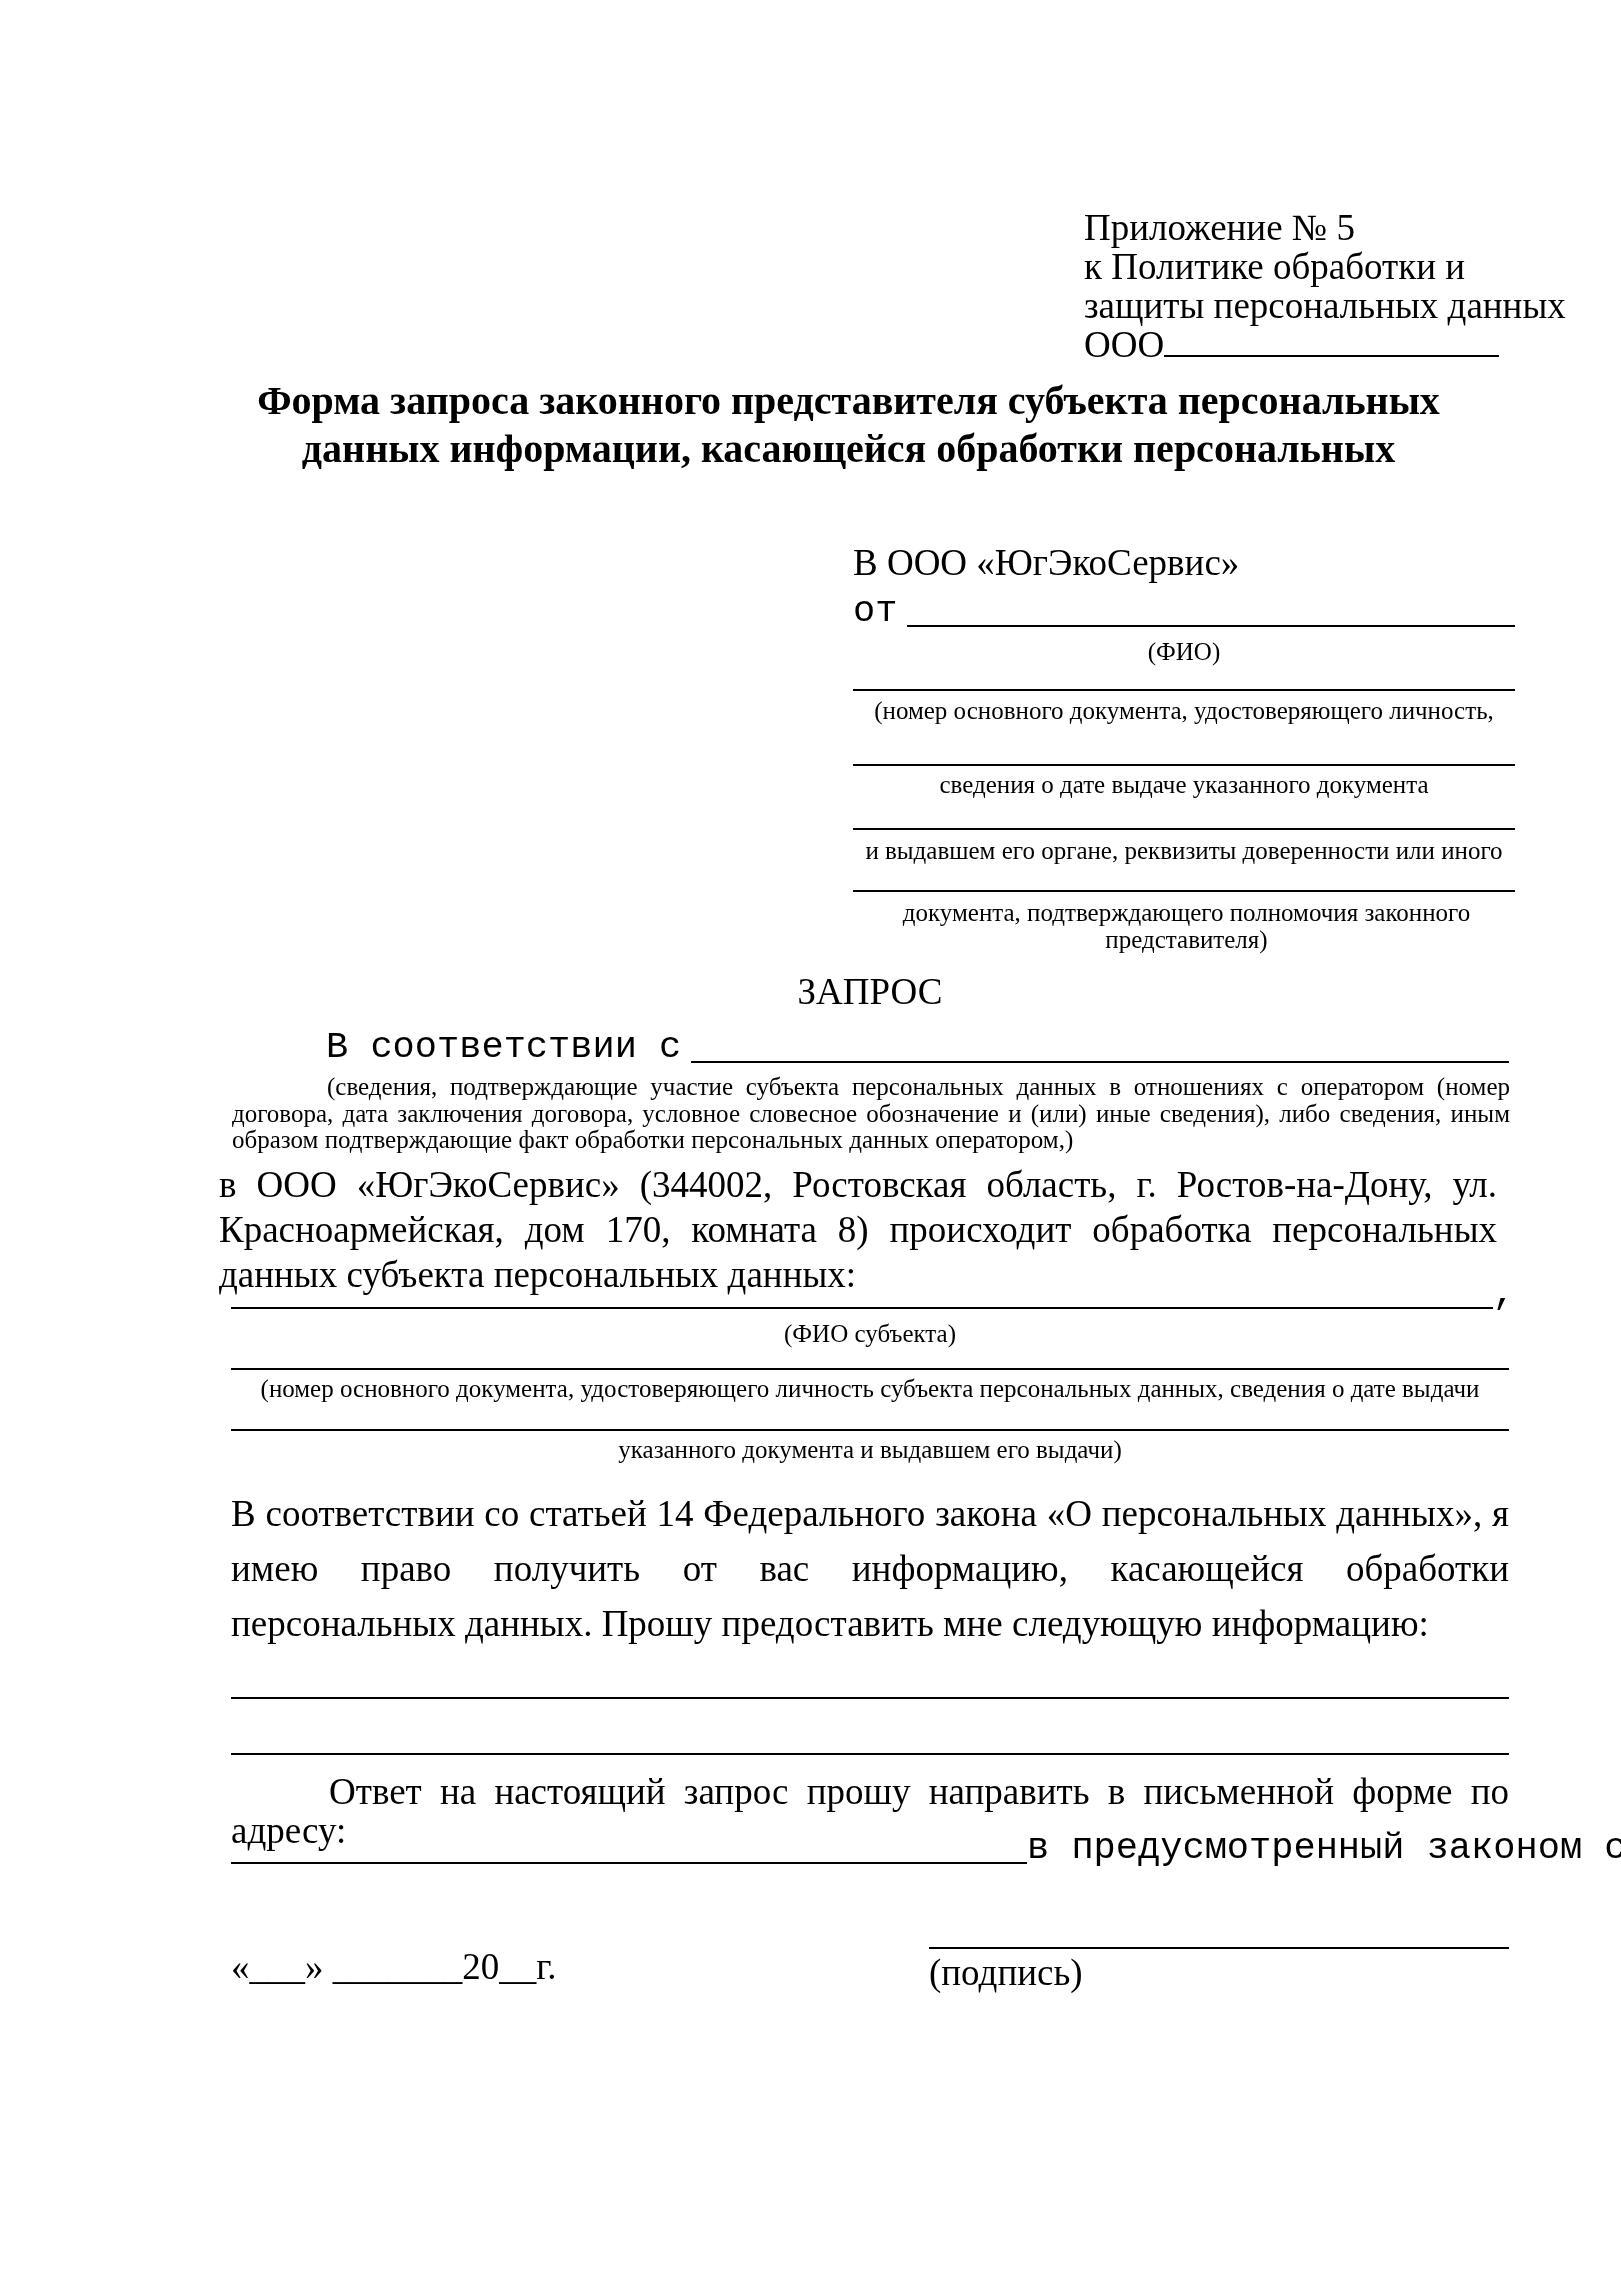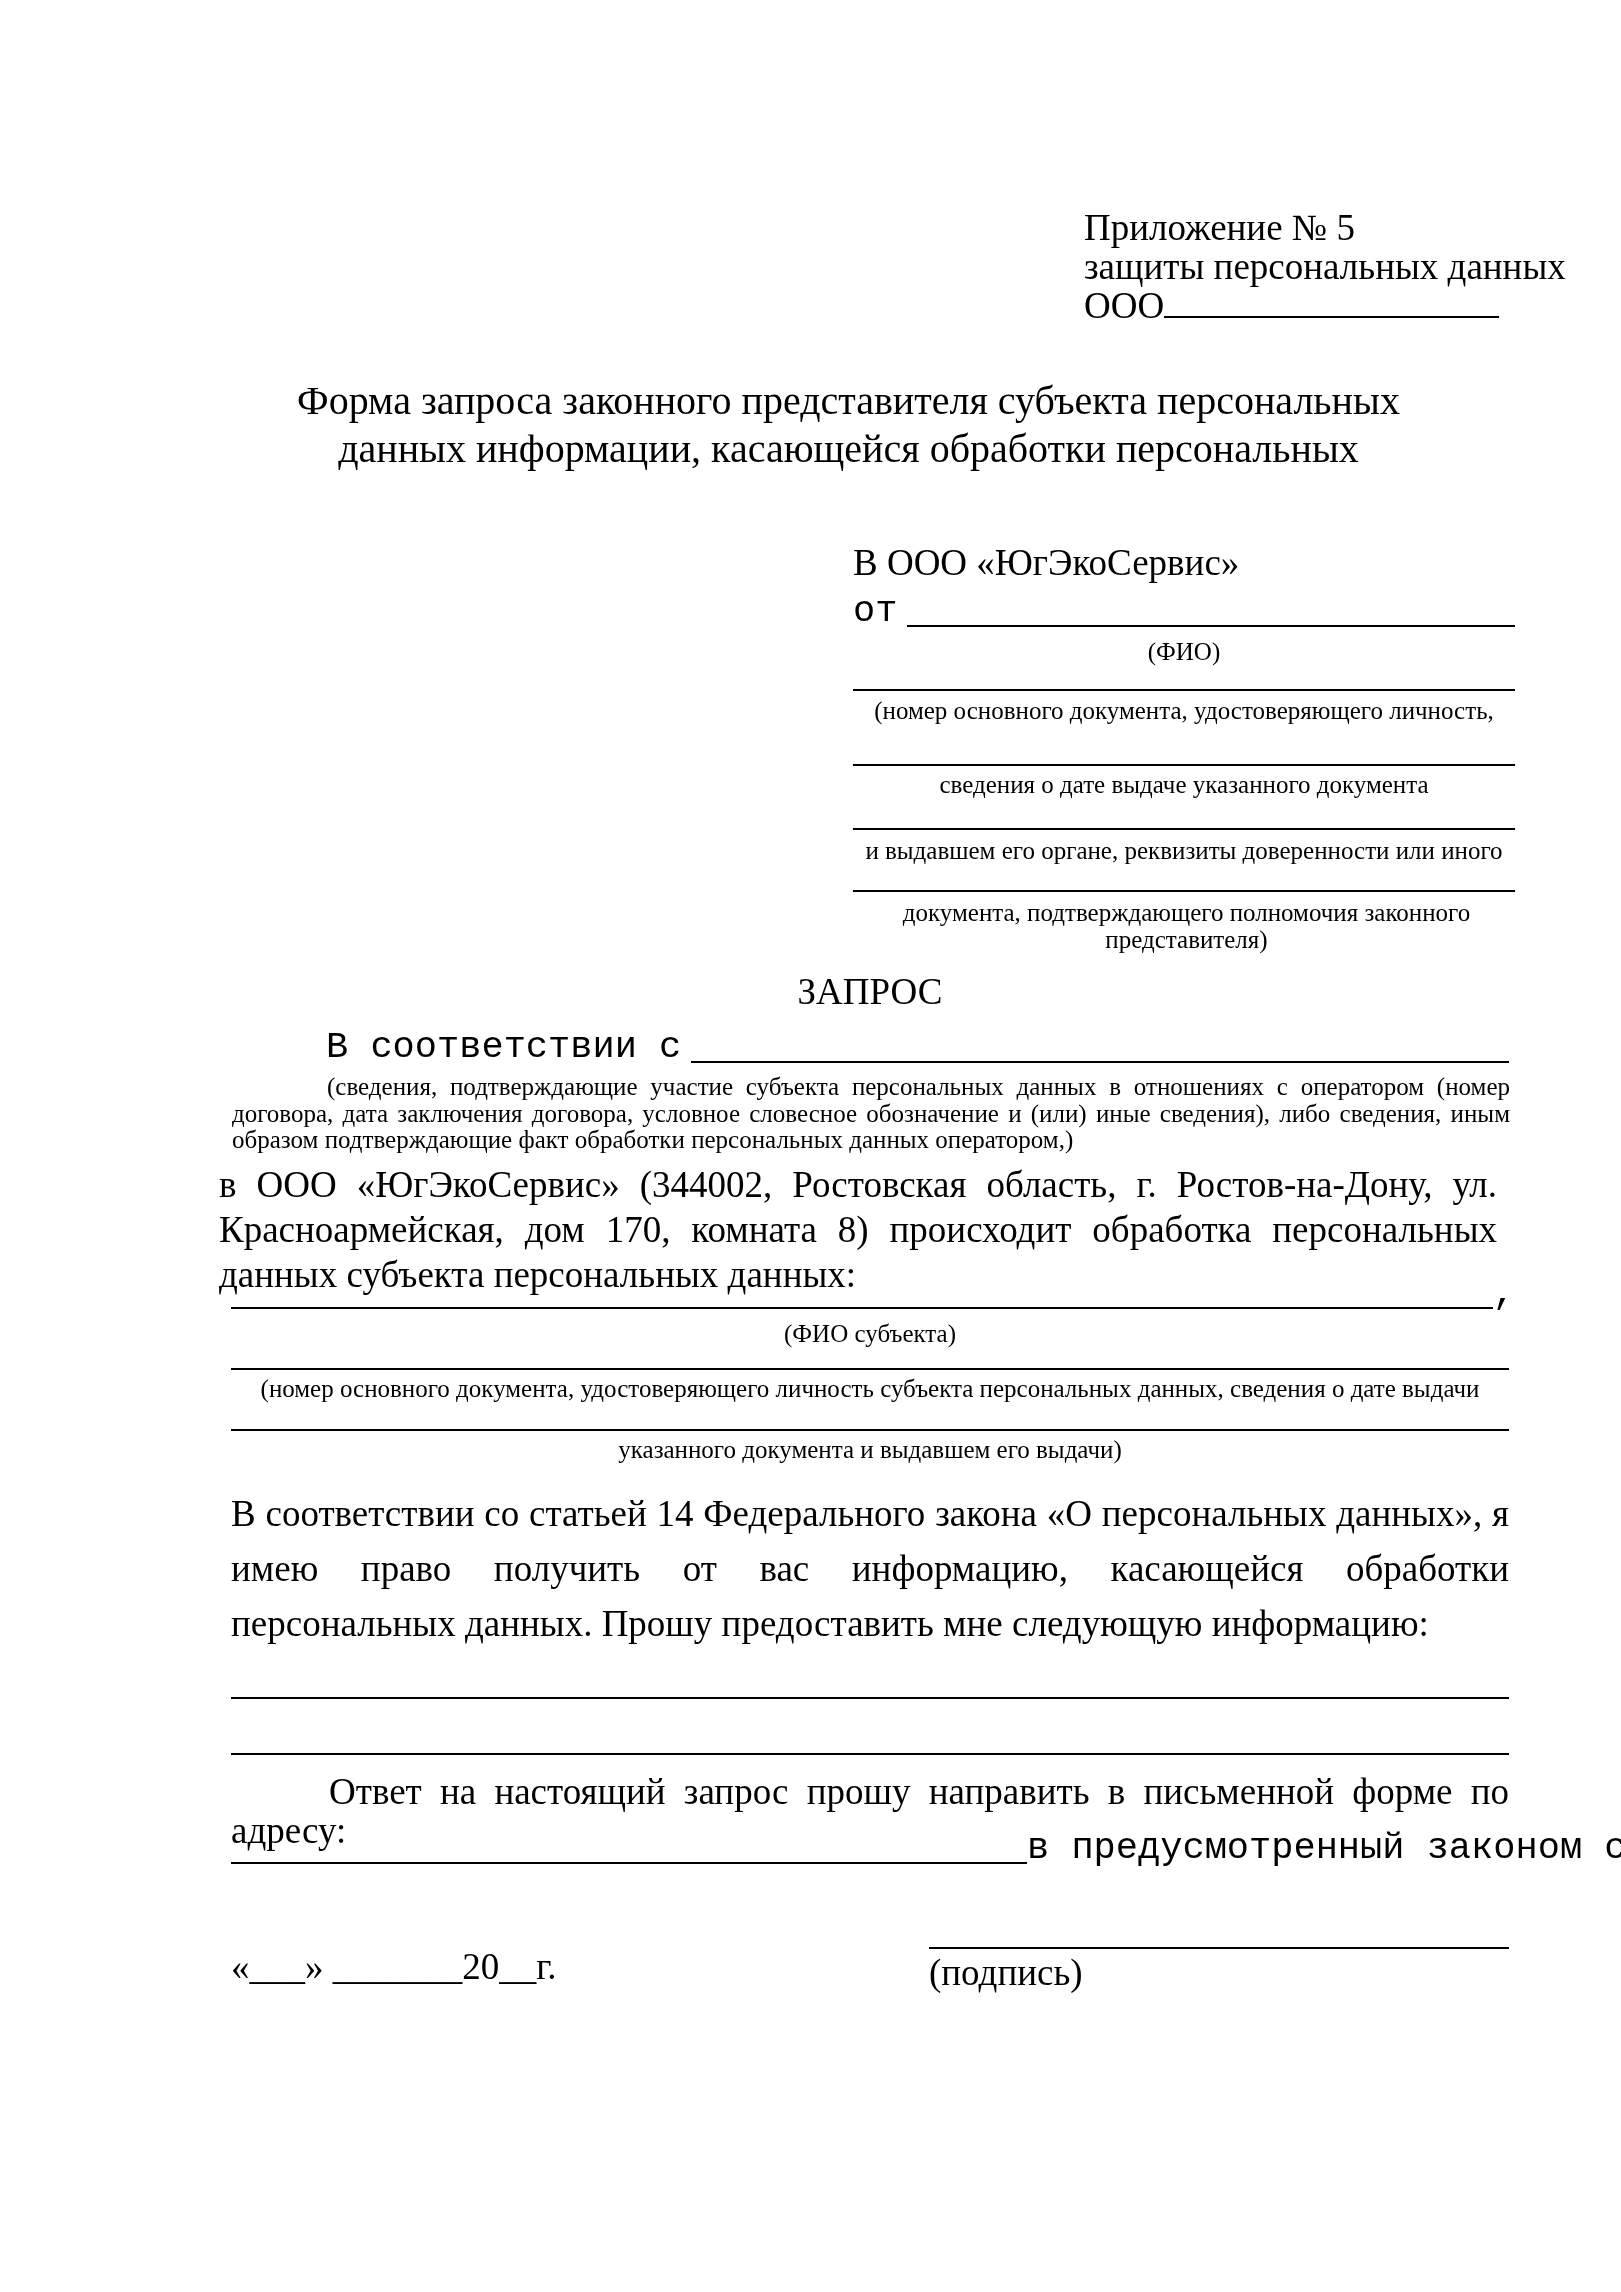--- a/index.html
+++ b/index.html
@@ -21,34 +21,35 @@
   .hline { position:absolute; height:0; border-top:2.9px solid #000; }
   .bline { display:inline-block; height:0; border-bottom:2.9px solid #000; vertical-align:baseline; }
   .fillrow { display:flex; align-items:stretch;font-family:Liberation Mono, monospace; }
   .fillrow .lbl { font-size:37px; line-height:39px; white-space:nowrap; }
   .fillrow .fline { flex:1 1 auto; border-bottom:2.9px solid #000; margin-bottom:3.9px; margin-left:9.8px; }
   .fillrow .fline.noGap { margin-left:0; }
   
   .hdr { left:1084px; top:208px; font-size:37px; line-height:39px; }
   
   .title { left:172px; top:377px; width:1353px; text-align:center;
-           font-weight:normal; font-size:40px; line-height:48px; }
+           font-weight:bold; font-size:40px; line-height:48px; }
   .law { line-height:55px; }
   .resp1 { text-indent:98px; text-align:justify; text-align-last:justify; }
   .footer { left:231px; top:1947px; width:1278px; display:flex; justify-content:space-between; }
   .sig { display:flex; width:580px;flex-direction:column; }
   .sig .fline { flex:1 1 auto; border-bottom:2.9px solid #000; margin-bottom:3.9px; }
 </style>
 </head>
 <body>
 
 <div class="page">
 
   <div class="abs hdr">
     <div>Приложение № 5</div>
+    <div>к Политике обработки и</div>
     <div>защиты персональных данных</div>
     <div><span>ООО</span><span class="bline" style="width:335px"></span></div>
   </div>
 
   <div class="abs title">
     <div>Форма запроса законного представителя субъекта персональных</div>
     <div>данных информации, касающейся обработки персональных</div>
   </div>
 
   <div class="abs t" style="left:853px; top:543px;">В ООО «ЮгЭкоСервис»</div>

